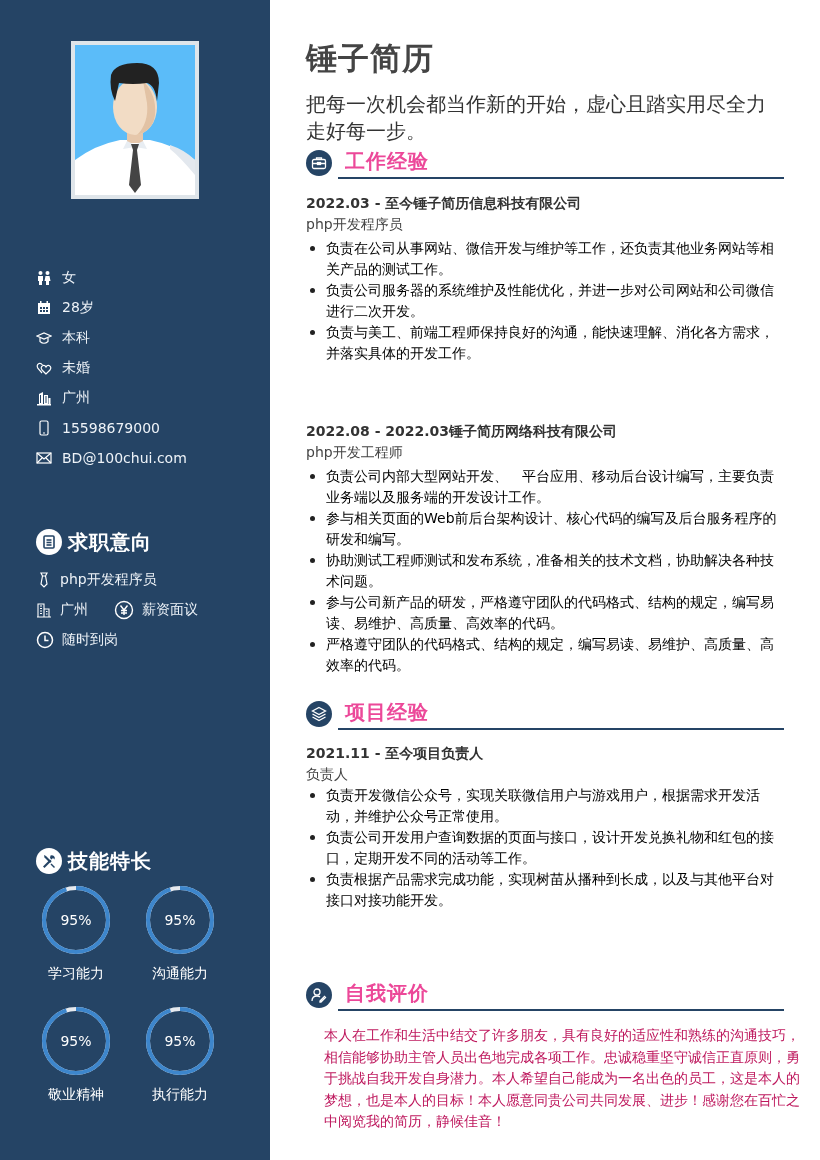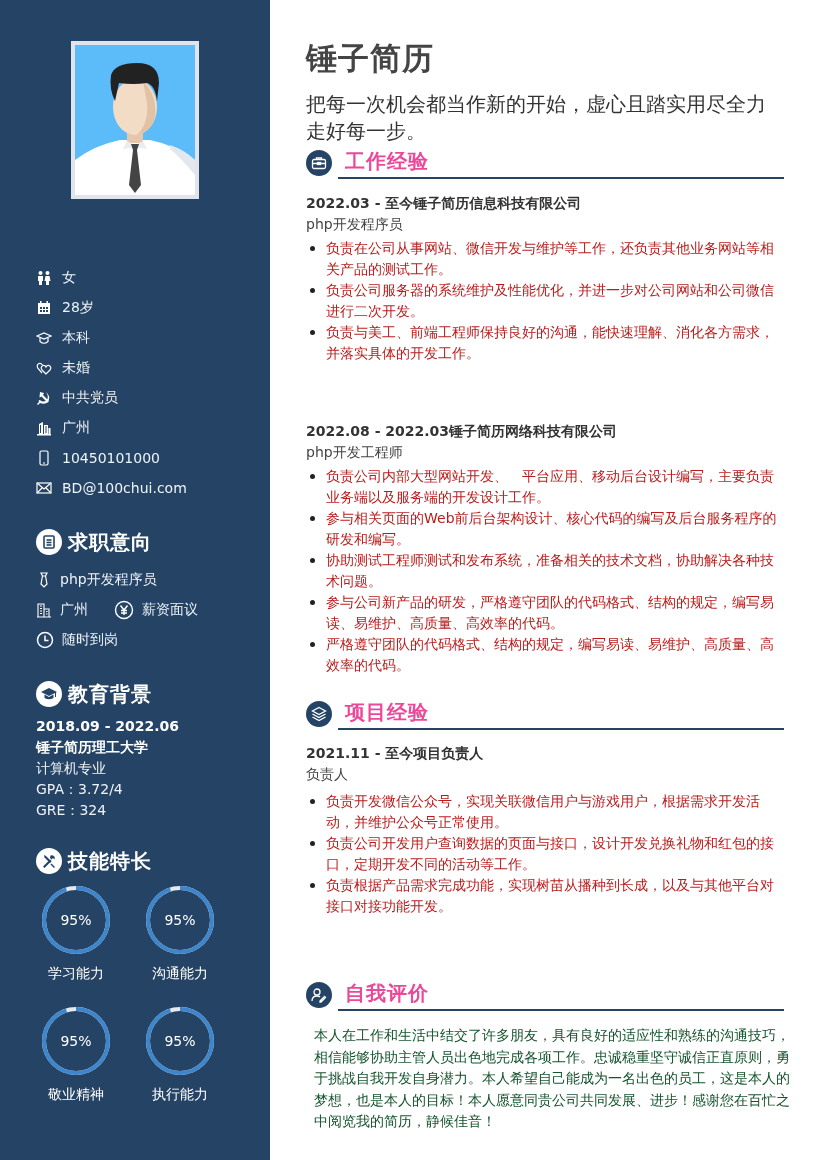--- a/index.html
+++ b/index.html
@@ -42,24 +42,24 @@
   .sec-head { position: absolute; left: 0; width: 478px; height: 32px; }
   .sec-head .circ { position: absolute; left: 0; top: 2px; width: 26px; height: 26px; border-radius: 50%; background: #254465; display: flex; align-items: center; justify-content: center; }
   .sec-head .circ svg { width: 16px; height: 16px; }
   .sec-head .title { position: absolute; left: 32px; top: 0; font-size: 20px; font-weight: bold; color: #ec4899; letter-spacing: 1px; margin-left: 7px; }
   .sec-head .rule { position: absolute; left: 32px; right: 0; top: 29px; height: 1.5px; background: #254465; }
 
   .entry { position: absolute; left: 0; width: 478px; }
   .entry-top { display: flex; justify-content: flex-start; font-size: 14px; font-weight: bold; color: #333; height: 22px; line-height: 22px; }
   .entry-role { font-size: 14px; color: #444; height: 21px; line-height: 21px; }
   .bullets { list-style: none; margin-top: 3px; }
-  .bullets li { position: relative; padding-left: 20px; font-size: 14px; line-height: 21px; color: #b91c1c; }
+  .bullets li { position: relative; padding-left: 20px; font-size: 14px; line-height: 21px; color: #000000; }
   .bullets li::before { content: ""; position: absolute; left: 4px; top: 8px; width: 5px; height: 5px; border-radius: 50%; background: #222; }
 
-  .about { position: absolute; left: 8px; top: 1025px; width: 478px; font-size: 14px; line-height: 21.5px; color: #14532d; }
+  .about { position: absolute; left: 18px; top: 1025px; width: 478px; font-size: 14px; line-height: 21.5px; color: #be185d; }
 </style>
 </head>
 <body>
 
 <aside class="sidebar">
   <div class="photo">
     <div class="photo-inner">
       <svg viewBox="0 0 120 150" width="120" height="150">
         <rect width="120" height="150" fill="#5bbcf9"></rect>
         <path d="M0 115 Q20 100 45 95 L75 95 Q100 100 120 115 L120 150 L0 150 Z" fill="#ffffff"></path>
@@ -118,49 +118,40 @@
         <svg viewBox="0 0 16 16" fill="none" stroke="#fff" stroke-width="1.2">
             <path d="M6 13L2 8.5Q0 5 3 3.5 5 3 6.5 5"></path>
             <path d="M10 14l-4-4Q4 7 7 5.5 9 5 10 7 11 5 13 5.5 16 7 14 10z"></path>
           </svg>
       </span>
       <span>未婚</span>
     </div>
     <div class="info-item">
       <span class="ico">
         <svg viewBox="0 0 16 16" fill="#fff">
-            <path d="M4 2l4 1-1 2 6 6-1.5 1.5-6-6-2 1z"></path>
-            <path d="M10 2Q15 6 12 12 9 15 4 13l-2 2-1-1 2-2q-1-2 1-2 3 3 7 0 2-4-1-8z"></path>
-          </svg>
-      </span>
-      <span>中共党员</span>
-    </div>
-    <div class="info-item">
-      <span class="ico">
-        <svg viewBox="0 0 16 16" fill="#fff">
             <rect x="1" y="14" width="14" height="1.5"></rect>
             <path d="M3 4l4-2v12H3z"></path>
             <path d="M8 5h4v9H8z"></path>
             <rect x="12.5" y="8" width="2" height="6"></rect>
             <g fill="#254465">
               <rect x="4" y="5" width="1" height="8"></rect>
               <rect x="9.5" y="6" width="1" height="7"></rect>
             </g>
           </svg>
       </span>
       <span>广州</span>
     </div>
     <div class="info-item">
       <span class="ico">
         <svg viewBox="0 0 16 16" fill="none" stroke="#fff" stroke-width="1.2">
             <rect x="4" y="1" width="8" height="14" rx="1.5"></rect>
             <line x1="7" y1="13" x2="9" y2="13"></line>
           </svg>
       </span>
-      <span>10450101000</span>
+      <span>15598679000</span>
     </div>
     <div class="info-item">
       <span class="ico">
         <svg viewBox="0 0 16 16" fill="none" stroke="#fff" stroke-width="1.2">
             <rect x="1" y="3" width="14" height="10"></rect>
             <path d="M1 3l7 6 7-6M1 13l5-5M15 13l-5-5"></path>
           </svg>
       </span>
       <span>BD@100chui.com</span>
     </div>
@@ -209,39 +200,20 @@
           <svg viewBox="0 0 18 18" style="width:18px;height:18px;" fill="none" stroke="#fff" stroke-width="1.5">
               <circle cx="9" cy="9" r="7.5"></circle>
               <path d="M9 4.5V9.5h3.5"></path>
             </svg>
         </span>
         <span>随时到岗</span>
       </div>
     </div>
   </div>
 
-  <div class="side-section" style="top:679px;">
-    <div class="side-head">
-      <span class="circ">
-        <svg viewBox="0 0 16 16" fill="#254465">
-            <path d="M0 6l8-4 8 4-8 4z"></path>
-            <path d="M3.5 8.5v3.5Q8 14.5 12.5 12V8.5L8 11z"></path>
-            <rect x="14" y="6" width="1" height="5"></rect>
-          </svg>
-      </span>
-      <span class="title">教育背景</span>
-    </div>
-    <div style="margin-top:7px;">
-      <div class="edu-line bold">2018.09 - 2022.06</div>
-      <div class="edu-line bold">锤子简历理工大学</div>
-      <div class="edu-line">计算机专业</div>
-      <div class="edu-line">GPA：3.72/4</div>
-      <div class="edu-line">GRE：324</div>
-    </div>
-  </div>
 
   <div class="side-section" style="top:846px;">
     <div class="side-head">
       <span class="circ">
         <svg viewBox="0 0 16 16" fill="#254465">
             <path d="M2 13.5L9 6.5 10.5 8l-7 7z"></path>
             <path d="M9.5 2.5a3 3 0 0 1 4 4L12 5l-1.5 1.5L9 5z"></path>
             <path d="M3 2l2 1 5.5 5.5L9 10 3.5 4.5z"></path>
             <path d="M10.5 10.5l3.5 3.5-1 1-3.5-3.5z"></path>
           </svg>
@@ -349,21 +321,21 @@
     <span class="title">项目经验</span>
     <span class="rule"></span>
   </div>
 
   <div class="entry" style="top:742px;">
     <div class="entry-top">
       <span>2021.11 - 至今</span>
       <span>项目负责人</span>
     </div>
     <div class="entry-role">负责人</div>
-    <ul class="bullets" style="margin-top:6px;">
+    <ul class="bullets" style="margin-top:0;">
       <li>负责开发微信公众号，实现关联微信用户与游戏用户，根据需求开发活动，并维护公众号正常使用。</li>
       <li>负责公司开发用户查询数据的页面与接口，设计开发兑换礼物和红包的接口，定期开发不同的活动等工作。</li>
       <li>负责根据产品需求完成功能，实现树苗从播种到长成，以及与其他平台对接口对接功能开发。</li>
     </ul>
   </div>
 
   <div class="sec-head" style="top:980px;">
     <span class="circ">
       <svg viewBox="0 0 16 16" fill="none" stroke="#fff" stroke-width="1.3">
           <circle cx="6" cy="5" r="3"></circle>

